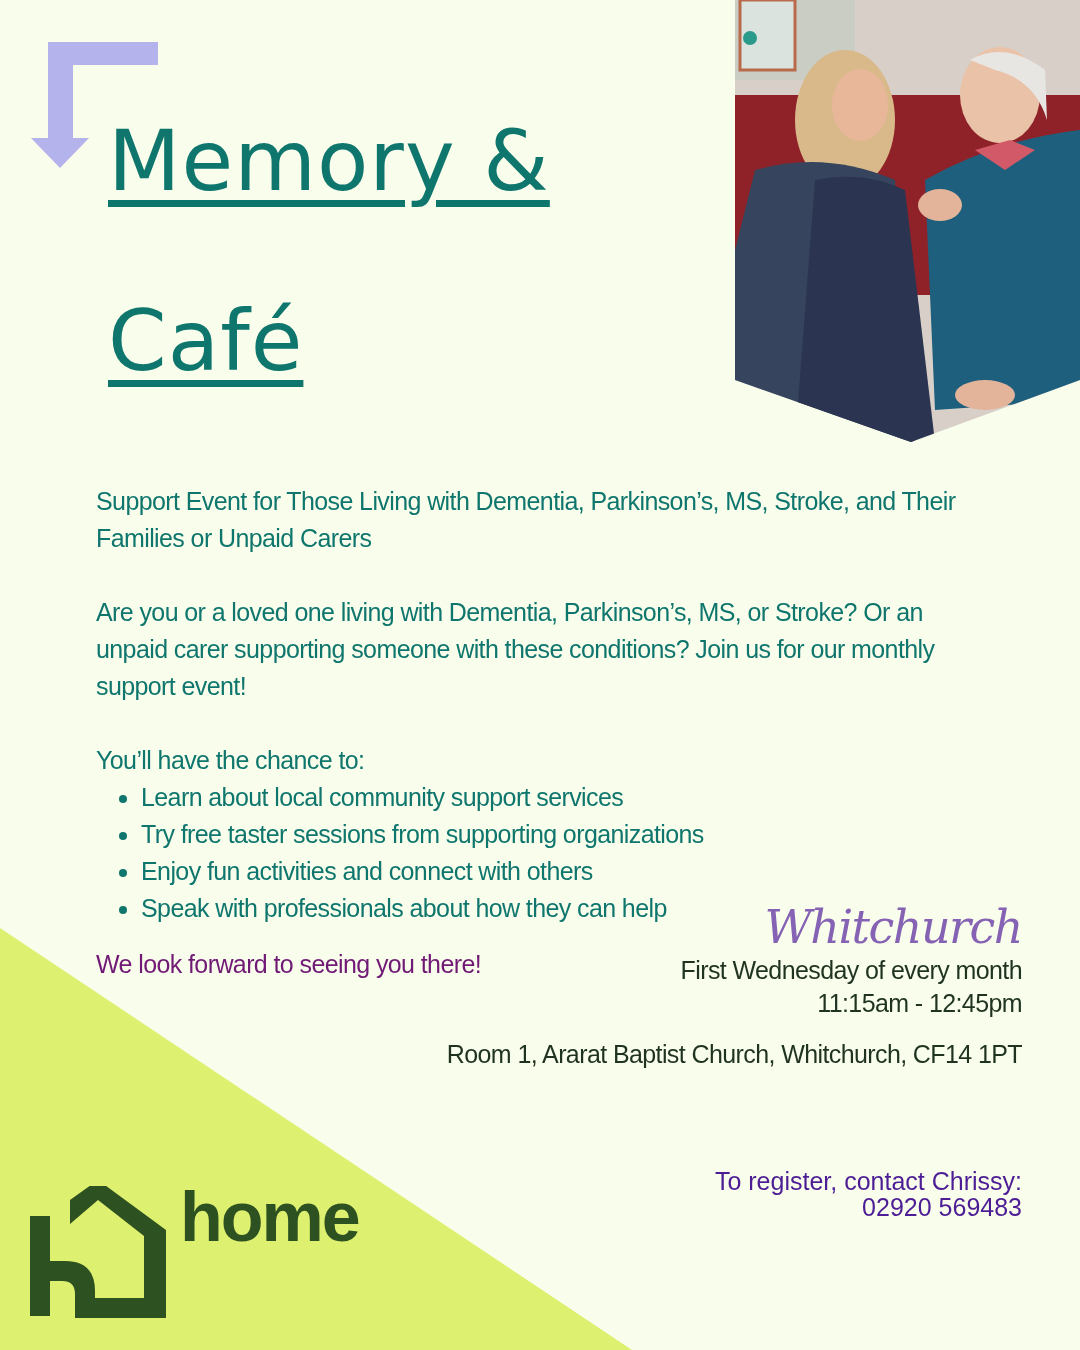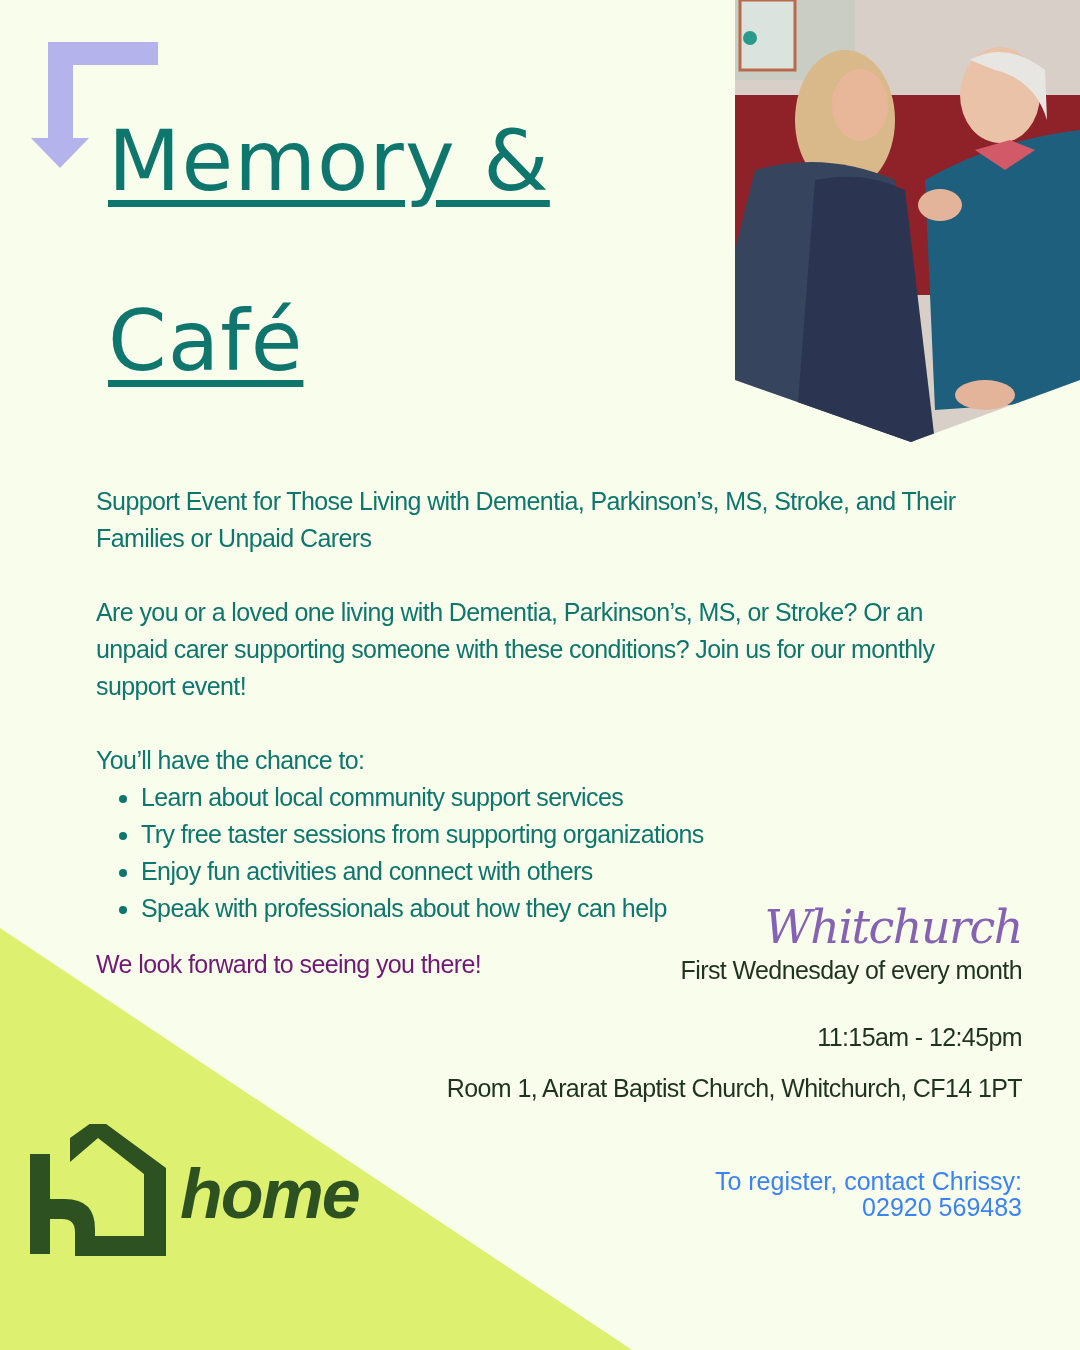--- a/index.html
+++ b/index.html
@@ -10,22 +10,22 @@
   .title span { display:inline-block; text-decoration:underline; text-decoration-thickness:7px; text-underline-offset:10px; }
   .photo { position:absolute; left:735px; top:0; width:345px; height:442px; overflow:hidden; clip-path:polygon(0 0, 100% 0, 100% 86%, 51% 100%, 0 86%); }
   .body-text { position:absolute; left:96px; top:448px; width:900px; font-size:25px; line-height:37px; color:#0f766e; letter-spacing:-0.6px;margin-top:35px; }
   .body-text p { margin:0 0 37px 0; }
   .body-text ul { margin:0; padding-left:45px; }
   .body-text li { margin:0; }
   .closing { position:absolute; left:96px; top:950px; font-size:25px; color:#701a75; letter-spacing:-0.6px; }
   .event { position:absolute; right:58px; top:900px; text-align:right; }
   .event .town { font-family:"DejaVu Serif", serif; font-style:italic; font-size:46px; color:#8562b3; letter-spacing:-1.5px; margin:0; line-height:54px; }
   .event .line { font-size:25px; color:#1f3320; letter-spacing:-0.6px; margin:0; }
-  .contact { position:absolute; right:58px; top:1168px; text-align:right; font-size:25px; line-height:26px; color:#3b82f6; }
-  .logo { position:absolute; left:30px; top:1124px; display:flex; align-items:center;font-style:italic; }
+  .contact { position:absolute; right:58px; top:1168px; text-align:right; font-size:25px; line-height:26px; color:#4c1d95; }
+  .logo { position:absolute; left:30px; top:1186px; display:flex; align-items:flex-start; }
   .logo-word { font-family:"Liberation Sans", sans-serif; font-weight:bold; color:#2d5121; font-size:70px; line-height:62px; letter-spacing:-2px; margin-left:14px; }
   .reg { font-size:11px; color:#2d5121; border:1.5px solid #2d5121; border-radius:50%; width:10px; height:10px; display:inline-block; text-align:center; line-height:10px; vertical-align:baseline; margin-left:2px; }
 </style>
 </head>
 <body>
 
 <svg class="bg-triangle" viewBox="0 0 1080 1350" width="1080" height="1350">
   <polygon points="0,928 632,1350 0,1350" fill="#def06f"></polygon>
 </svg>
 
@@ -69,21 +69,21 @@
     <li>Enjoy fun activities and connect with others</li>
     <li>Speak with professionals about how they can help</li>
   </ul>
 </div>
 
 <div class="closing">We look forward to seeing you there!</div>
 
 <div class="event">
   <p class="town">Whitchurch</p>
   <p class="line" style="margin-top:2px;">First Wednesday of every month</p>
-  <p class="line" style="margin-top:38px;">11:15am - 12:45pm</p>
+  <p class="line" style="margin-top:4px;">11:15am - 12:45pm</p>
   <p class="line" style="margin-top:22px;">Room 1, Ararat Baptist Church, Whitchurch, CF14 1PT</p>
 </div>
 
 <div class="contact">
   <div>To register, contact Chrissy:</div>
   <div>02920 569483</div>
 </div>
 
 <div class="logo">
   <svg width="136" height="140" viewBox="0 0 136 140">

